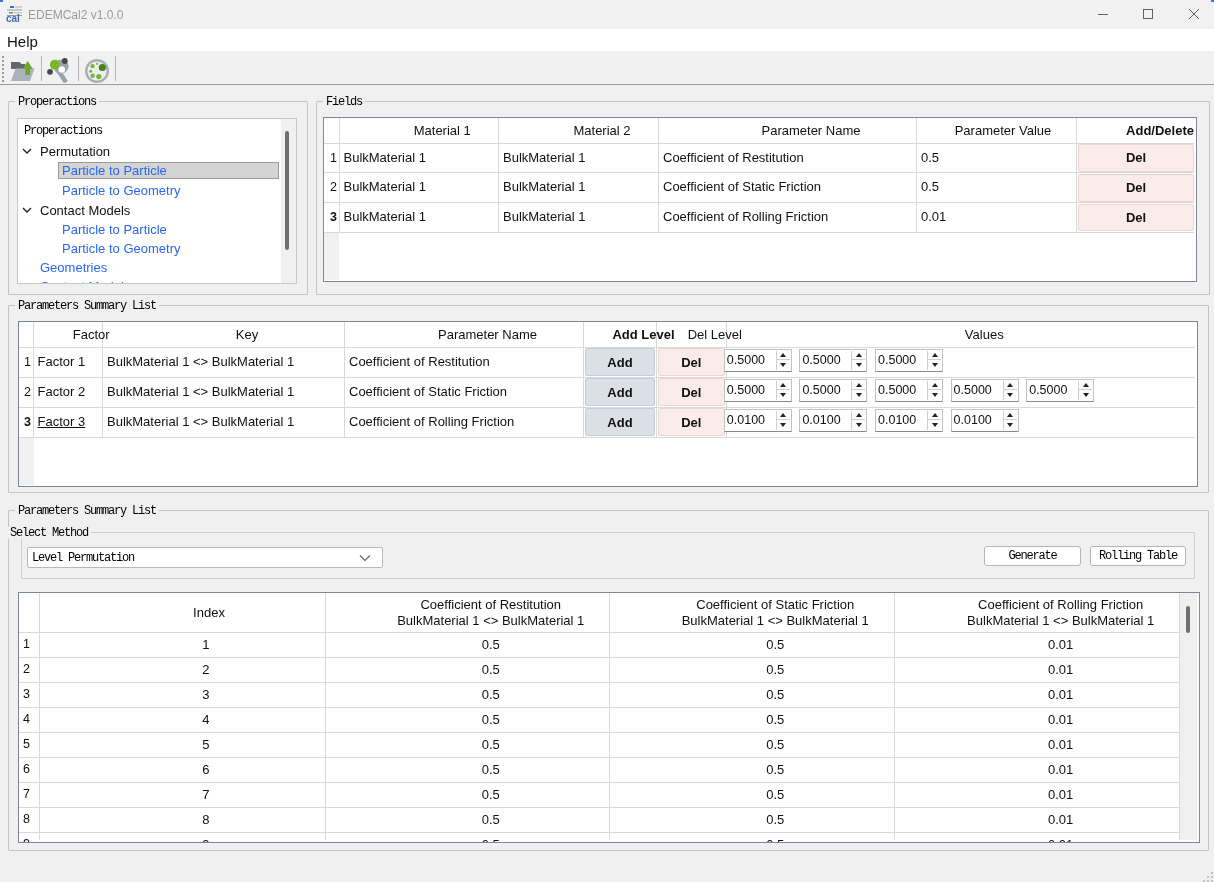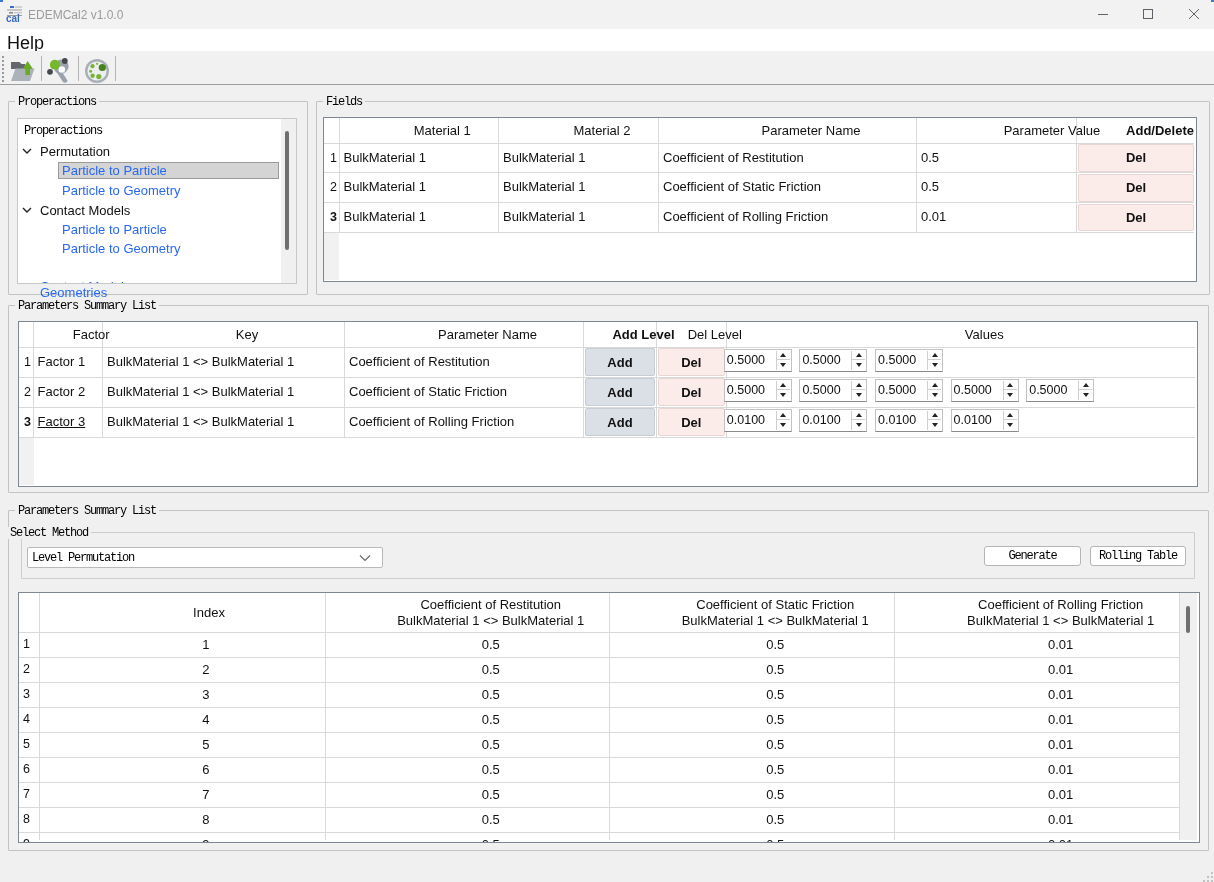--- a/index.html
+++ b/index.html
@@ -53,21 +53,21 @@
     <line x1="1" y1="6.5" x2="11" y2="6.5" stroke="#5f6368" stroke-width="1"></line>
   </svg>
 <svg class="abs" style="left:1142px;top:8px;" width="12" height="12" viewBox="0 0 12 12">
     <rect x="1.5" y="1.5" width="9" height="9" fill="none" stroke="#5f6368" stroke-width="1"></rect>
   </svg>
 <svg class="abs" style="left:1188px;top:8px;" width="12" height="12" viewBox="0 0 12 12">
     <path d="M1 1 L11 11 M11 1 L1 11" stroke="#5f6368" stroke-width="1" fill="none"></path>
   </svg>
 
 <div class="abs" style="left:0;top:29px;width:1214px;height:22px;background:#ffffff;"></div>
-<div class="abs" style="left:7px;top:33px;font-size:18px;color:#111;">Help</div>
+<div class="abs" style="left:7px;top:33px;font-size:15px;color:#111;">Help</div>
 
 <div class="abs" style="left:0;top:51px;width:1214px;height:33px;background:#f1f1f1;border-bottom:1px solid #9e9e9e;"></div>
 <svg class="abs" style="left:1px;top:55px;" width="5" height="27" viewBox="0 0 5 27">
   <g fill="#9a9a9a">
       <rect x="1" y="1" width="2" height="2"></rect>
       <rect x="1" y="5" width="2" height="2"></rect>
       <rect x="1" y="9" width="2" height="2"></rect>
       <rect x="1" y="13" width="2" height="2"></rect>
       <rect x="1" y="17" width="2" height="2"></rect>
       <rect x="1" y="21" width="2" height="2"></rect>
@@ -120,41 +120,41 @@
 <div class="cl" style="left:40px;top:144px;">Permutation</div>
 <div class="abs" style="left:58px;top:162px;width:221px;height:17px;background:#d4d4d4;border:1px solid #9b9b9b;box-sizing:border-box;"></div>
 <div class="cl blue" style="left:62px;top:163px;">Particle to Particle</div>
 <div class="cl blue" style="left:62px;top:183px;">Particle to Geometry</div>
 <svg class="abs" style="left:22px;top:206px;" width="10" height="8" viewBox="0 0 10 8">
     <path d="M1 2 L5 6 L9 2" stroke="#222" stroke-width="1.4" fill="none"></path>
   </svg>
 <div class="cl" style="left:40px;top:203px;">Contact Models</div>
 <div class="cl blue" style="left:62px;top:222px;">Particle to Particle</div>
 <div class="cl blue" style="left:62px;top:241px;">Particle to Geometry</div>
-<div class="cl blue" style="left:40px;top:260px;margin-top:25px;">Geometries</div>
+<div class="cl blue" style="left:40px;top:260px;">Geometries</div>
 <div class="abs" style="left:18px;top:278px;width:245px;height:5px;overflow:hidden;">
     <div class="cl blue" style="left:22px;top:1px;">Contact Models</div>
   </div>
 
 <div class="grp" style="left:316px;top:101px;width:892px;height:192px;"></div>
 <div class="grplbl" style="left:323px;top:96px;">Fields</div>
 <div class="tframe" id="ftable" style="left:323px;top:117px;width:872px;height:163px;">
     <div class="vline" style="left:14.5px;top:0;height:113.9px;"></div>
     <div class="vline" style="left:174px;top:0;height:113.9px;"></div>
     <div class="vline" style="left:334px;top:0;height:113.9px;"></div>
     <div class="vline" style="left:592px;top:0;height:113.9px;"></div>
     <div class="vline" style="left:752px;top:0;height:113.9px;"></div>
     <div class="hline" style="left:0;top:24.5px;width:870px;"></div>
     <div class="hline" style="left:0;top:54.3px;width:870px;"></div>
     <div class="hline" style="left:0;top:84.1px;width:870px;"></div>
     <div class="hline" style="left:0;top:113.9px;width:870px;"></div>
     <div class="hc" style="left:94.25px;top:5px;">Material 1</div>
     <div class="hc" style="left:254px;top:5px;">Material 2</div>
     <div class="hc" style="left:463px;top:5px;">Parameter Name</div>
-    <div class="hc" style="left:704px;top:5px;">Parameter Value</div>
+    <div class="hc" style="left:655px;top:5px;">Parameter Value</div>
     <div class="hc" style="left:812px;top:5px;font-weight:bold;">Add/Delete</div>
     <div class="rownum" style="left:6px;top:32.5px;">1</div>
     <div class="cl" style="left:19.5px;top:31.5px;">BulkMaterial 1</div>
     <div class="cl" style="left:179px;top:31.5px;">BulkMaterial 1</div>
     <div class="cl" style="left:339px;top:31.5px;">Coefficient of Restitution</div>
     <div class="cl" style="left:597px;top:31.5px;">0.5</div>
     <div class="btn del" style="left:754px;top:26px;width:114px;height:25.8px;">Del</div>
     <div class="rownum" style="left:6px;top:62.3px;">2</div>
     <div class="cl" style="left:19.5px;top:61.3px;">BulkMaterial 1</div>
     <div class="cl" style="left:179px;top:61.3px;">BulkMaterial 1</div>

